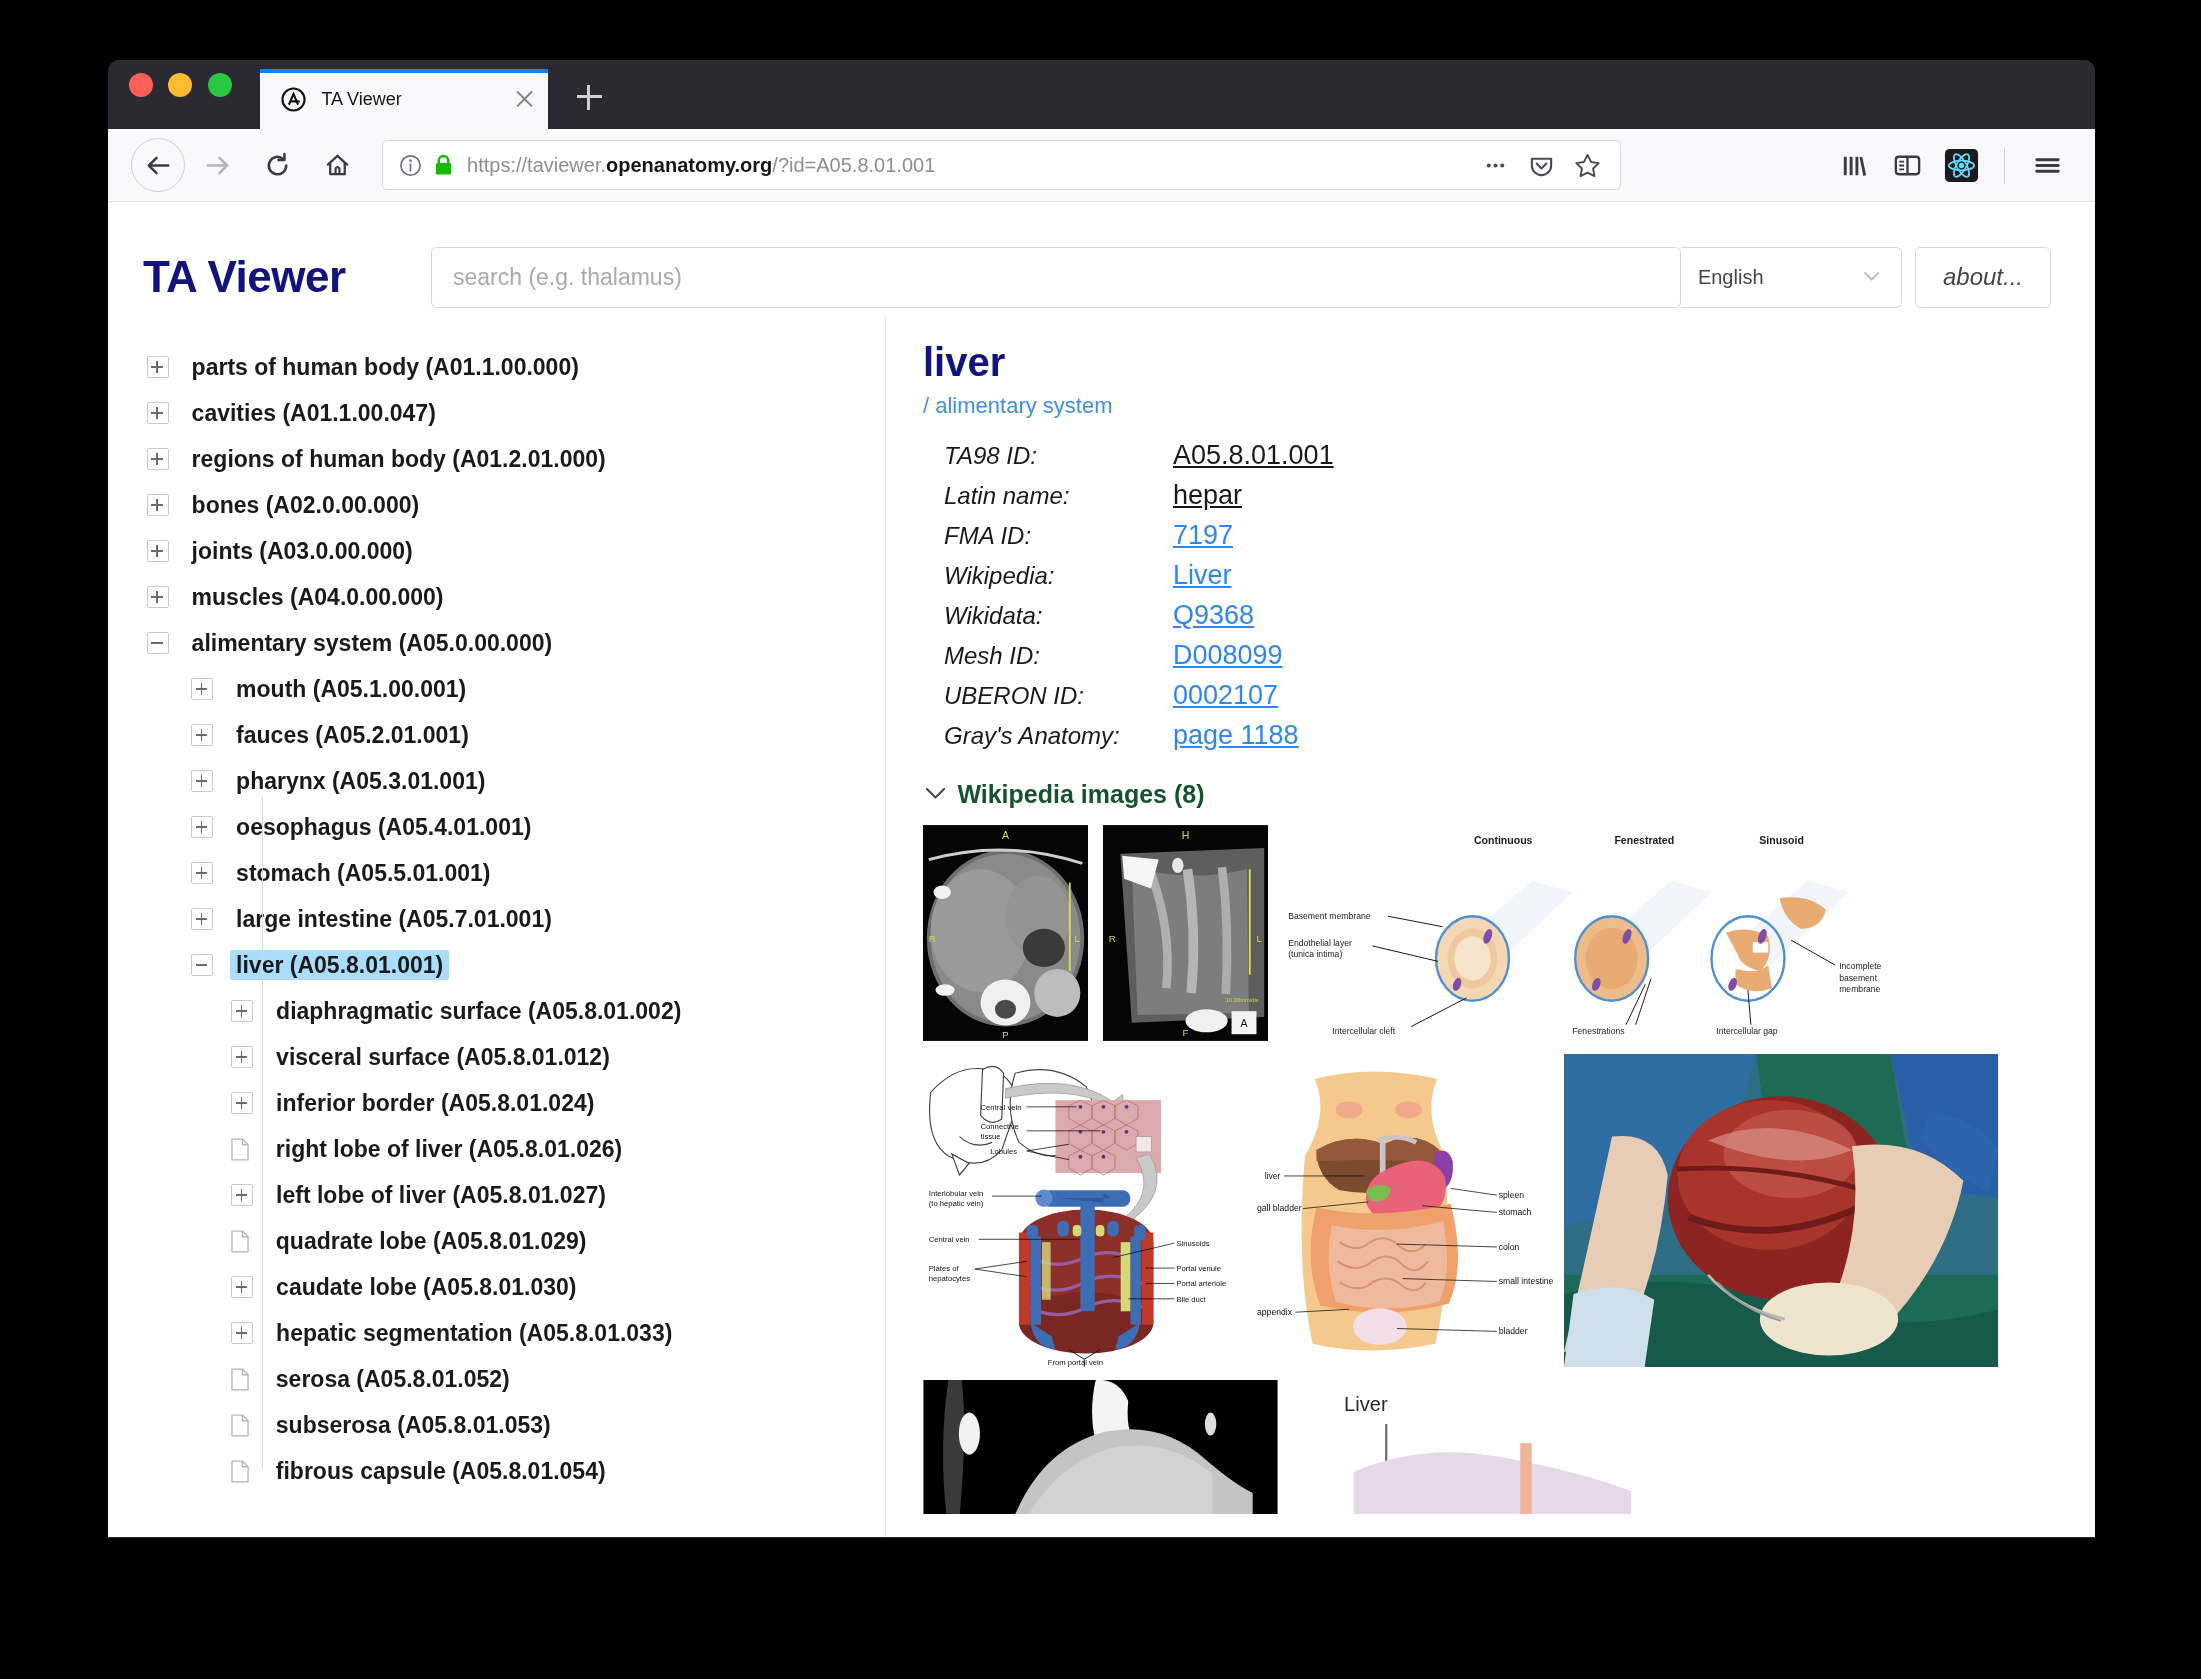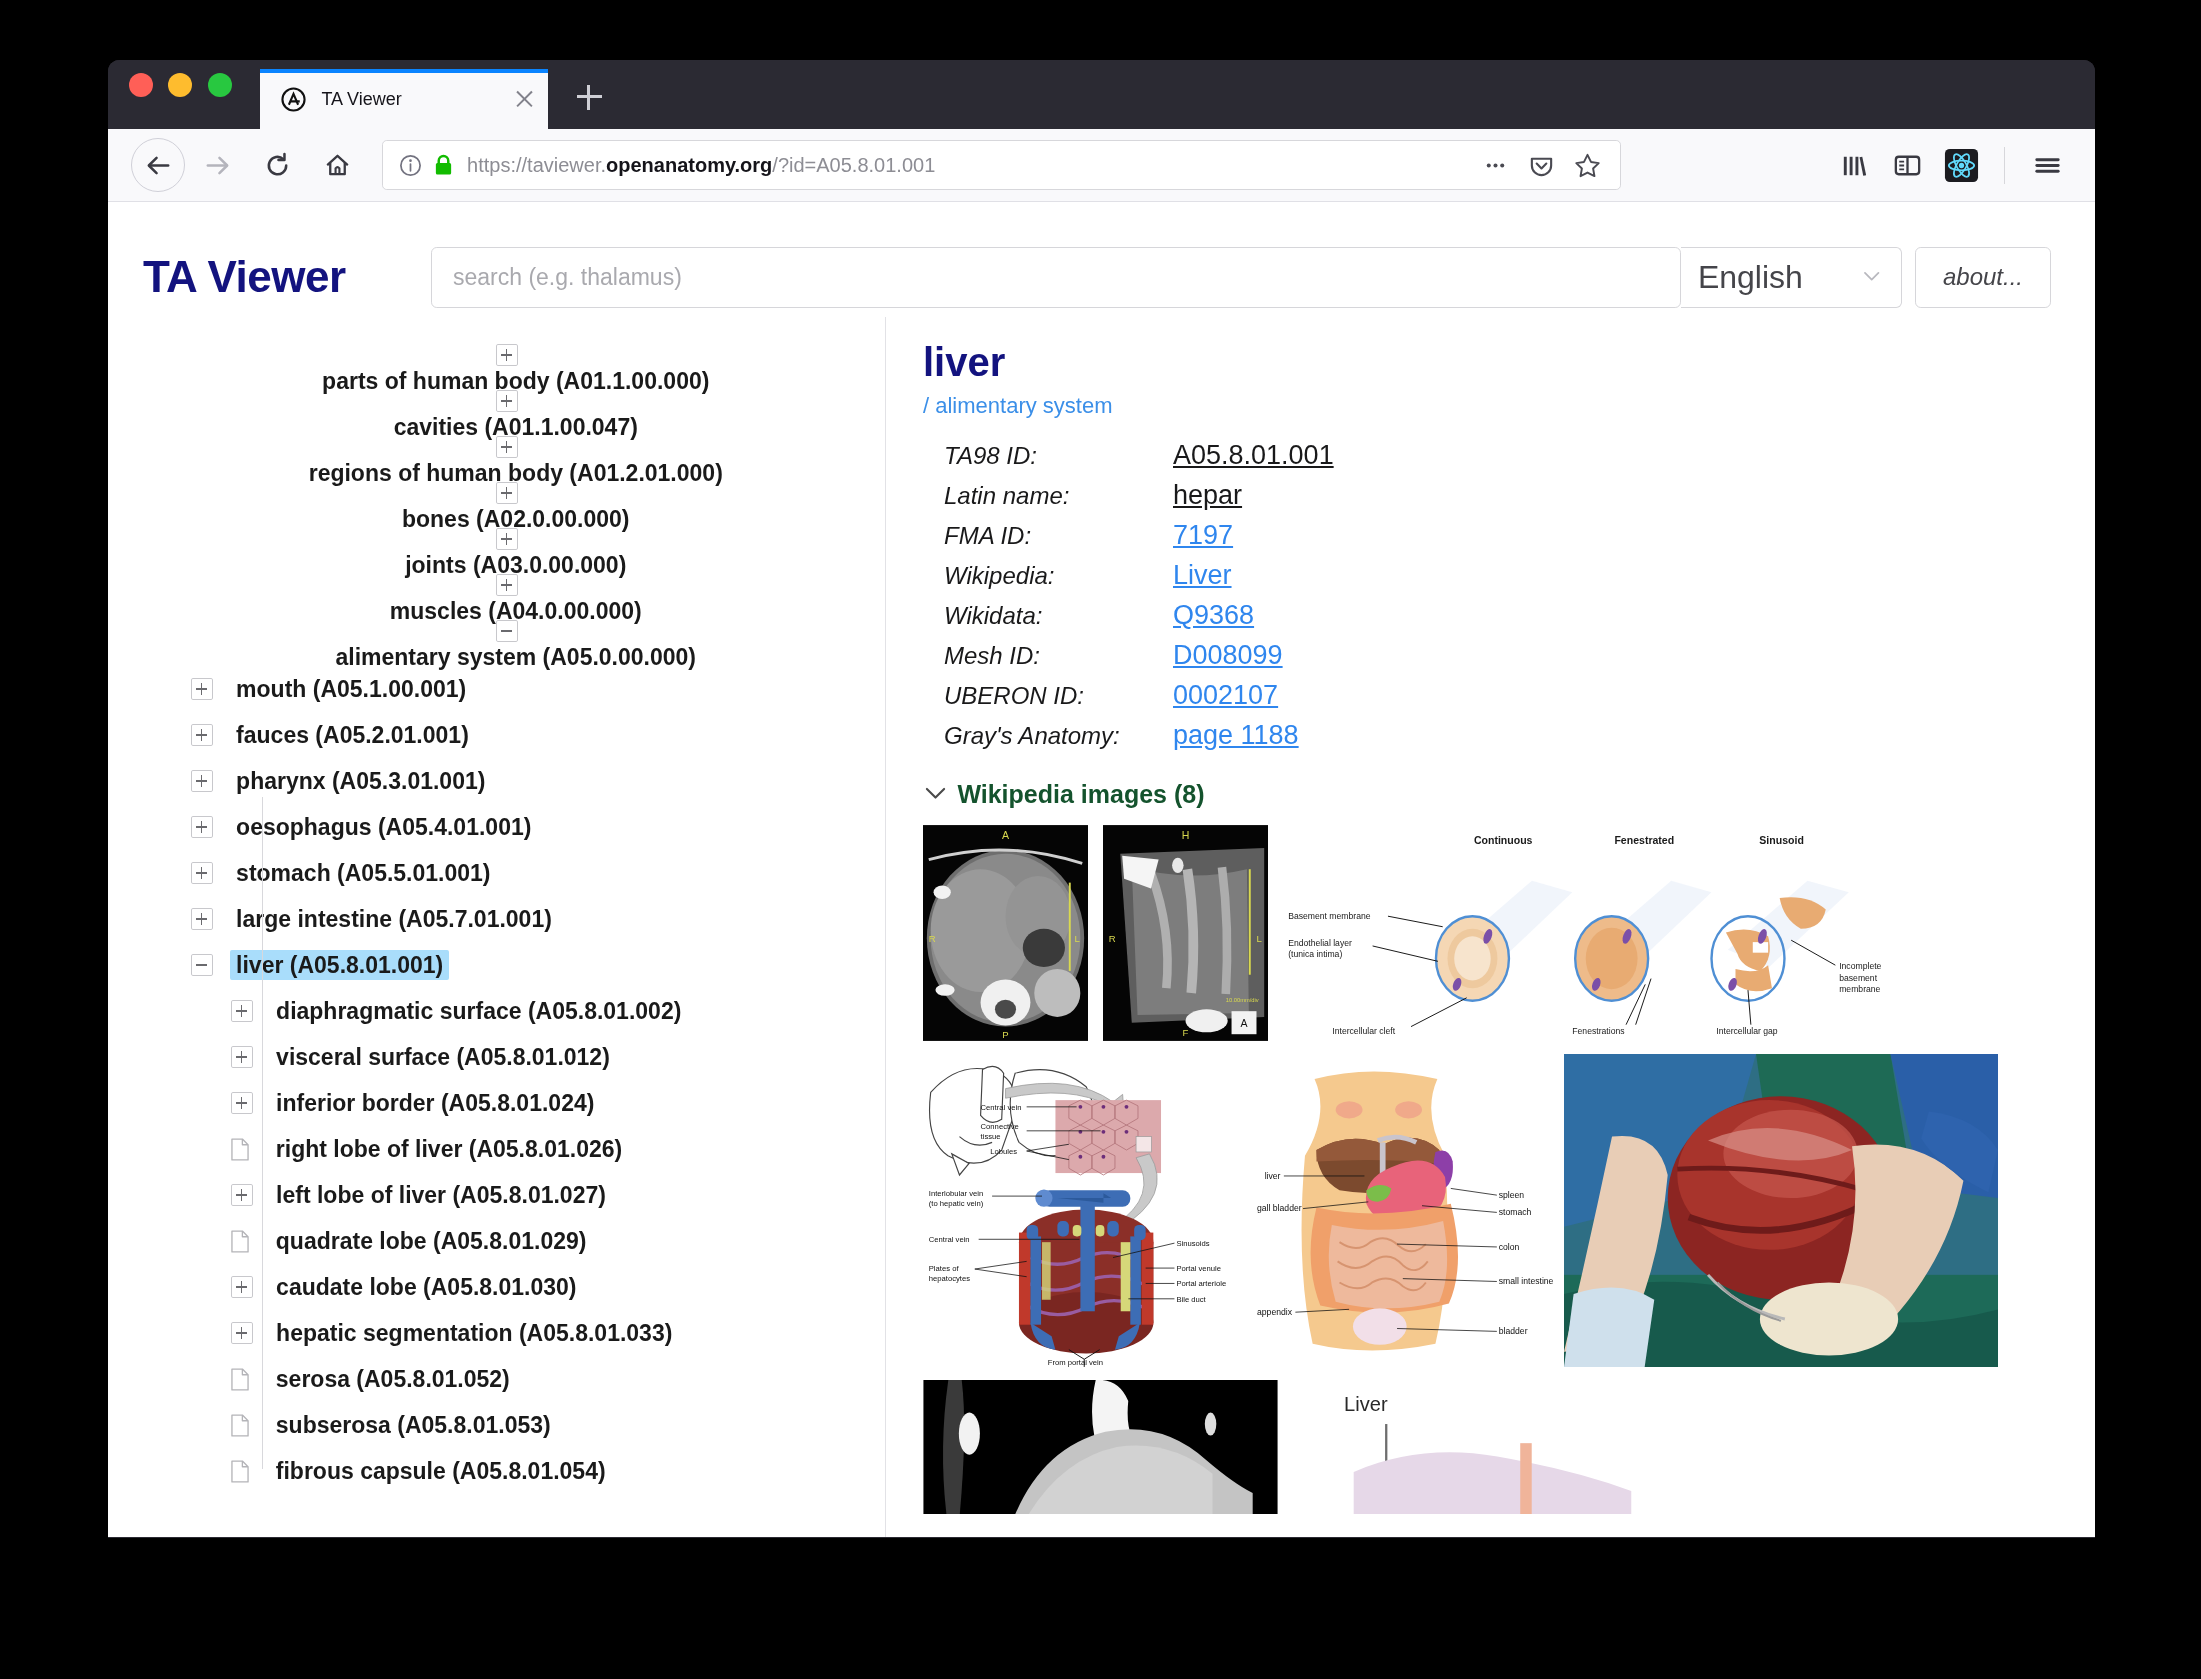--- a/index.html
+++ b/index.html
@@ -185,21 +185,21 @@
   #language-select {
     width: 221px; height: 61px;
     border: 1px solid #d6d6da;
     border-left: none;
     border-radius: 0 5.8px 5.8px 0;
     background: #fff;
     display: flex; align-items: center;
     padding: 0 17.3px;
     position: relative;
   }
-  #language-select-label { font-size: 32px; color: #45454a; }
+  #language-select-label { font-size: 20px; color: #45454a; }
   #chevron-down-icon {
     position: absolute; right: 21px; top: 50%;
     margin-top: -4.8px;
     width: 15.4px; height: 9.6px;
   }
   #about-button {
     margin-left: 13.4px;
     width: 136px; height: 61px;
     border: 1px solid #d6d6da;
     border-radius: 5.8px;
@@ -221,21 +221,21 @@
     padding: 27px 0 0 27px;
     overflow: hidden;
     position: relative;
   }
   .tree-node {
     display: flex;
     align-items: center;
     height: 46px;
     white-space: nowrap;
   }
-  .tree-node.lvl1 { padding-left: 11.5px; flex-direction: column; }
+  .tree-node.lvl1 { padding-left: 11.5px; }
   .tree-node.lvl2 { padding-left: 56px; }
   .tree-node.lvl3 { padding-left: 96px; }
 
   .expander {
     width: 22px; height: 22px;
     flex: 0 0 22px;
     border: 1.4px solid #c8c8cc;
     border-radius: 1.9px;
     position: relative;
     margin-right: 17.3px;

